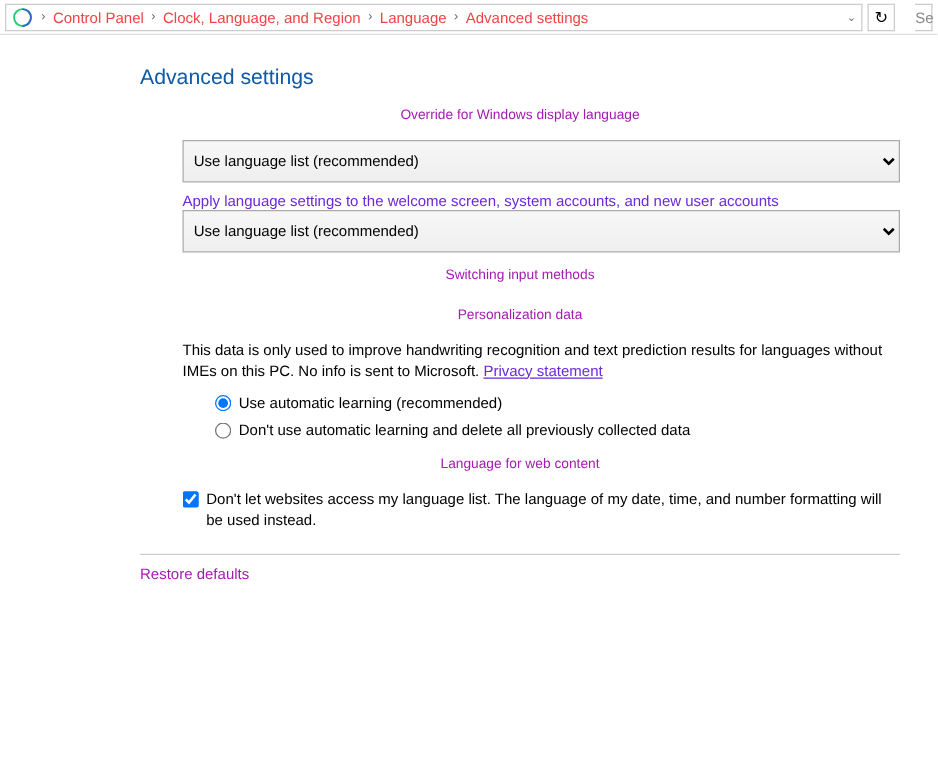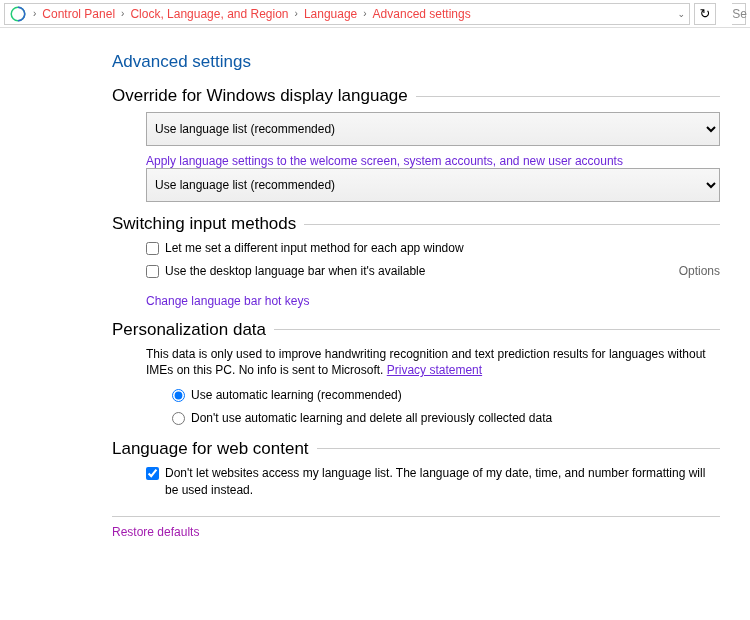--- a/index.html
+++ b/index.html
@@ -6,21 +6,21 @@
   body { background: #fff; font-size: 12px; color: #000; width: 750px; height: 620px; overflow: hidden; }
   .topbar { display: flex; align-items: center; height: 28px; border-bottom: 1px solid #ddd; padding: 0 4px; }
   .breadcrumb { display: flex; align-items: center; gap: 6px; flex: 1; border: 1px solid #ccc; height: 22px; padding: 0 4px; margin-right: 4px; }
   .breadcrumb .sep { color: #666; font-size: 10px; }
   .breadcrumb .crumb { color: #ef4444; cursor: default; }
   .breadcrumb .down { color: #666; font-size: 9px; margin-left: auto; }
   .refresh { width: 22px; height: 22px; border: 1px solid #ccc; display: flex; align-items: center; justify-content: center; font-size: 13px; cursor: pointer; }
   .search { width: 14px; height: 22px; border: 1px solid #ccc; border-left: none; display: flex; align-items: center; justify-content: center; color: #888; padding-left: 2px; margin-left: 16px; }
   .content { padding: 24px 30px 0 112px; }
   h1 { color: #0d5aa7; font-weight: 400; font-size: 17px; margin-bottom: 14px; }
-  .section-title { display: flex; align-items: center; gap: 8px; font-size: 17px; color: #000000; margin: 12px 0 6px 0; }
+  .section-title { display: flex; align-items: center; gap: 8px; font-size: 11px; color: #a21caf; margin: 12px 0 6px 0; flex-direction: column; }
   .section-title .line { flex: 1; height: 1px; background: #ccc; }
   .body-indent { padding-left: 34px; }
   .desc { font-size: 12px; line-height: 1.4; margin-bottom: 8px; }
   select.combo { width: 100%; height: 34px; background: linear-gradient(#f7f7f7,#eee); border: 1px solid #aaa; font-size: 12px; padding: 0 4px; }
   .link { color: #6d28d9; cursor: pointer; display: inline-block; margin-top: 8px; }
   .link.under { text-decoration: underline; }
   .check-row, .radio-row { display: flex; align-items: flex-start; gap: 6px; margin: 6px 0; line-height: 1.4; }
   .check-row input, .radio-row input { margin-top: 2px; }
   .right-link { float: right; color: #666; cursor: pointer; }
   .hr-bottom { border: none; border-top: 1px solid #ccc; margin: 18px 0 8px 0; }
@@ -67,32 +67,20 @@
   <div class="body-indent">
     <select class="combo">
       <option>Use language list (recommended)</option>
     </select>
   </div>
 
   <div class="section-title">
     <span>Switching input methods</span>
       <div class="line"></div>
   </div>
-  <div class="body-indent">
-    <div class="check-row">
-      <input type="checkbox" style="">
-      <span>Let me set a different input method for each app window</span>
-    </div>
-    <div class="check-row">
-      <input type="checkbox" style="">
-      <span>Use the desktop language bar when it's available</span>
-      <span class="right-link" style="margin-left:auto;">Options</span>
-    </div>
-    <span class="link">Change language bar hot keys</span>
-  </div>
 
   <div class="section-title">
     <span>Personalization data</span>
       <div class="line"></div>
   </div>
   <div class="body-indent">
     <p class="desc">
       <span>This data is only used to improve handwriting recognition and text prediction results for languages without IMEs on this PC. No info is sent to Microsoft. </span><span class="link under" style="margin-top:0;">Privacy statement</span>
     </p>
     <div style="padding-left:26px;">

